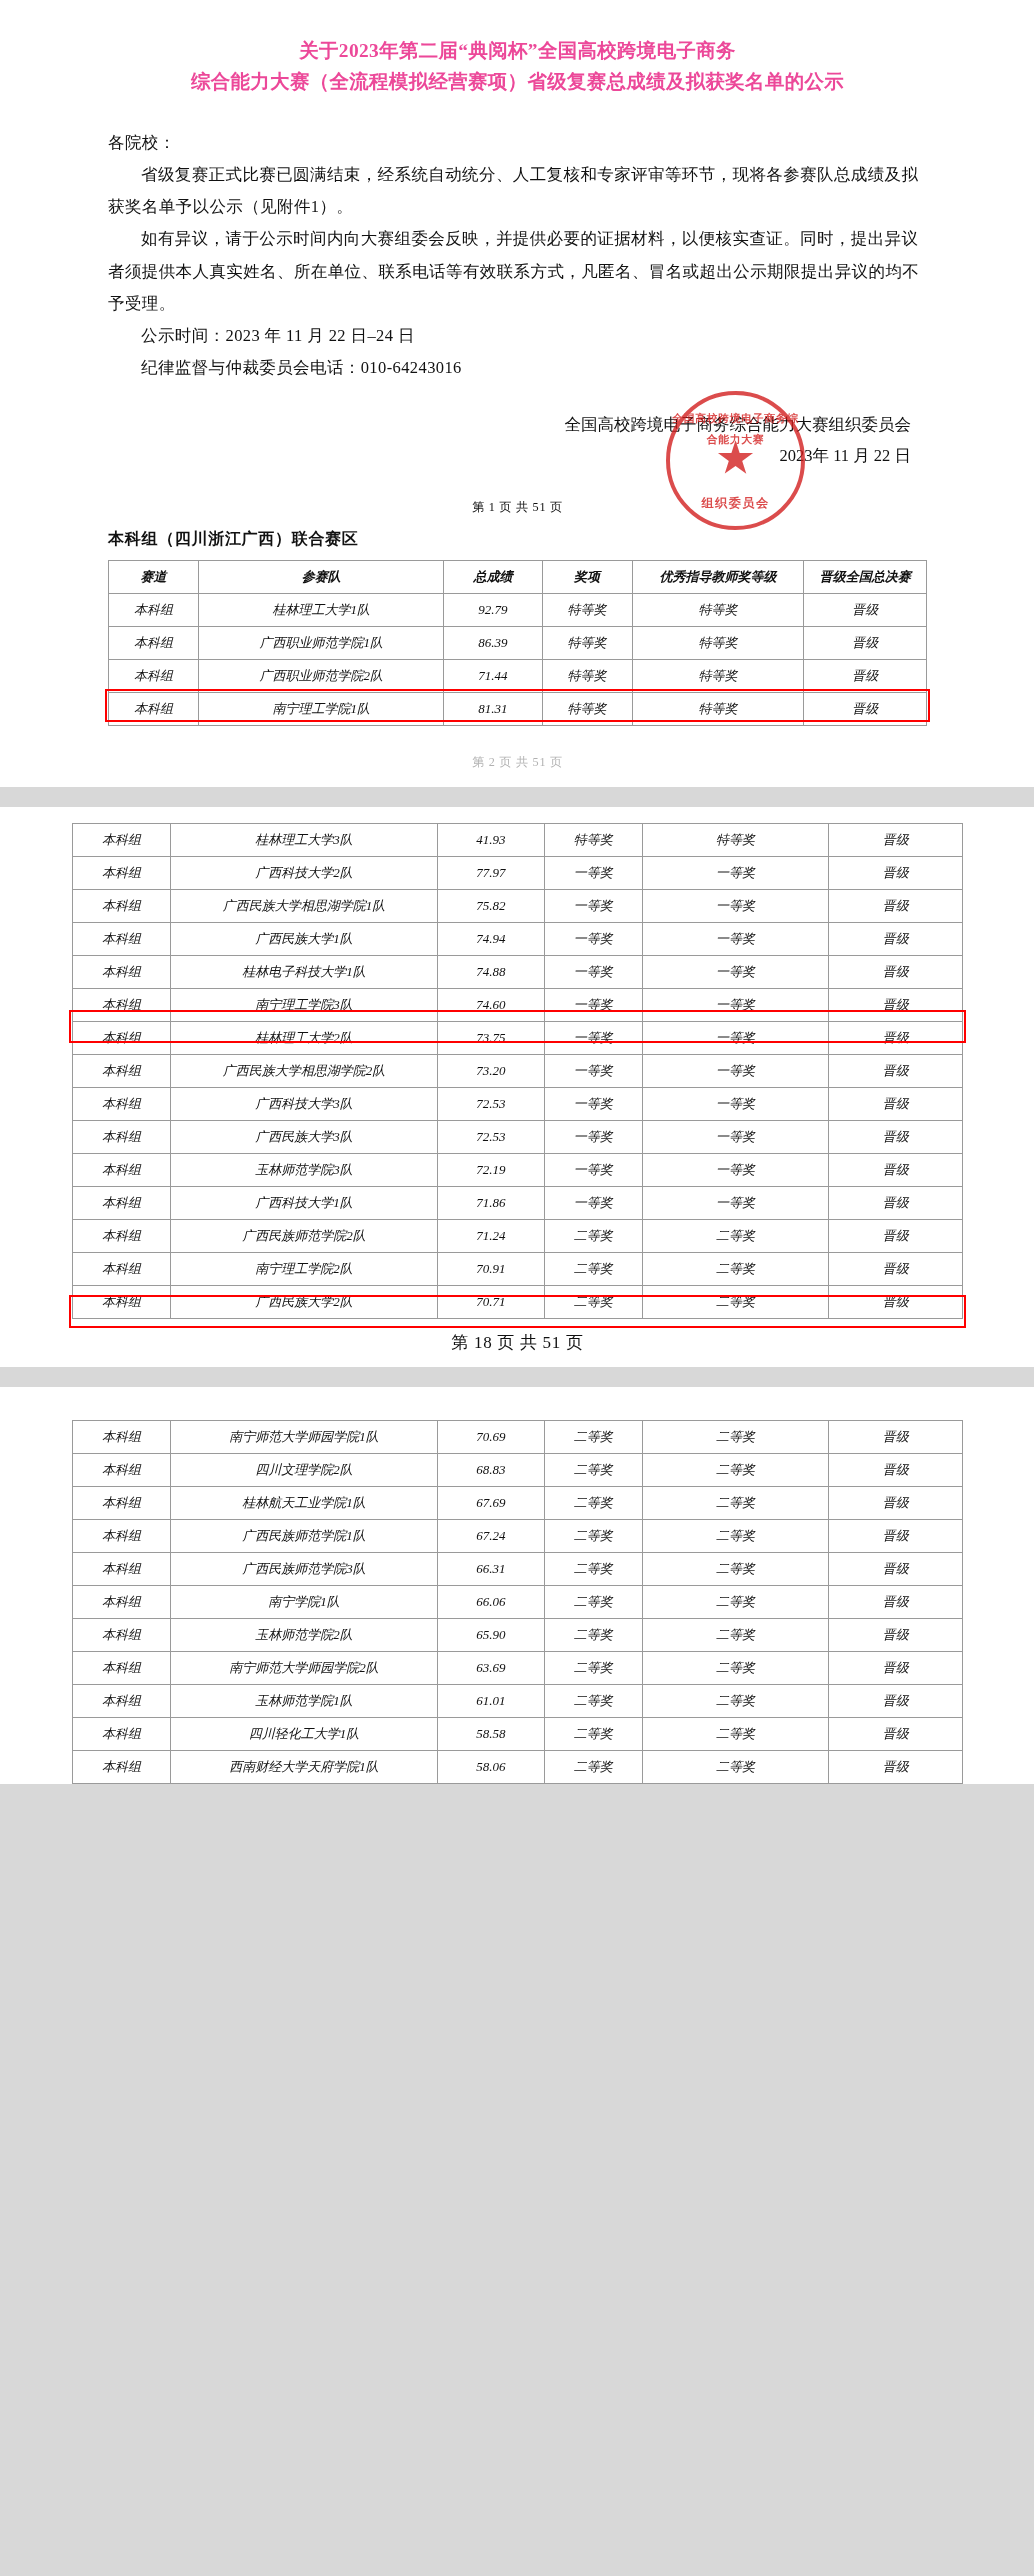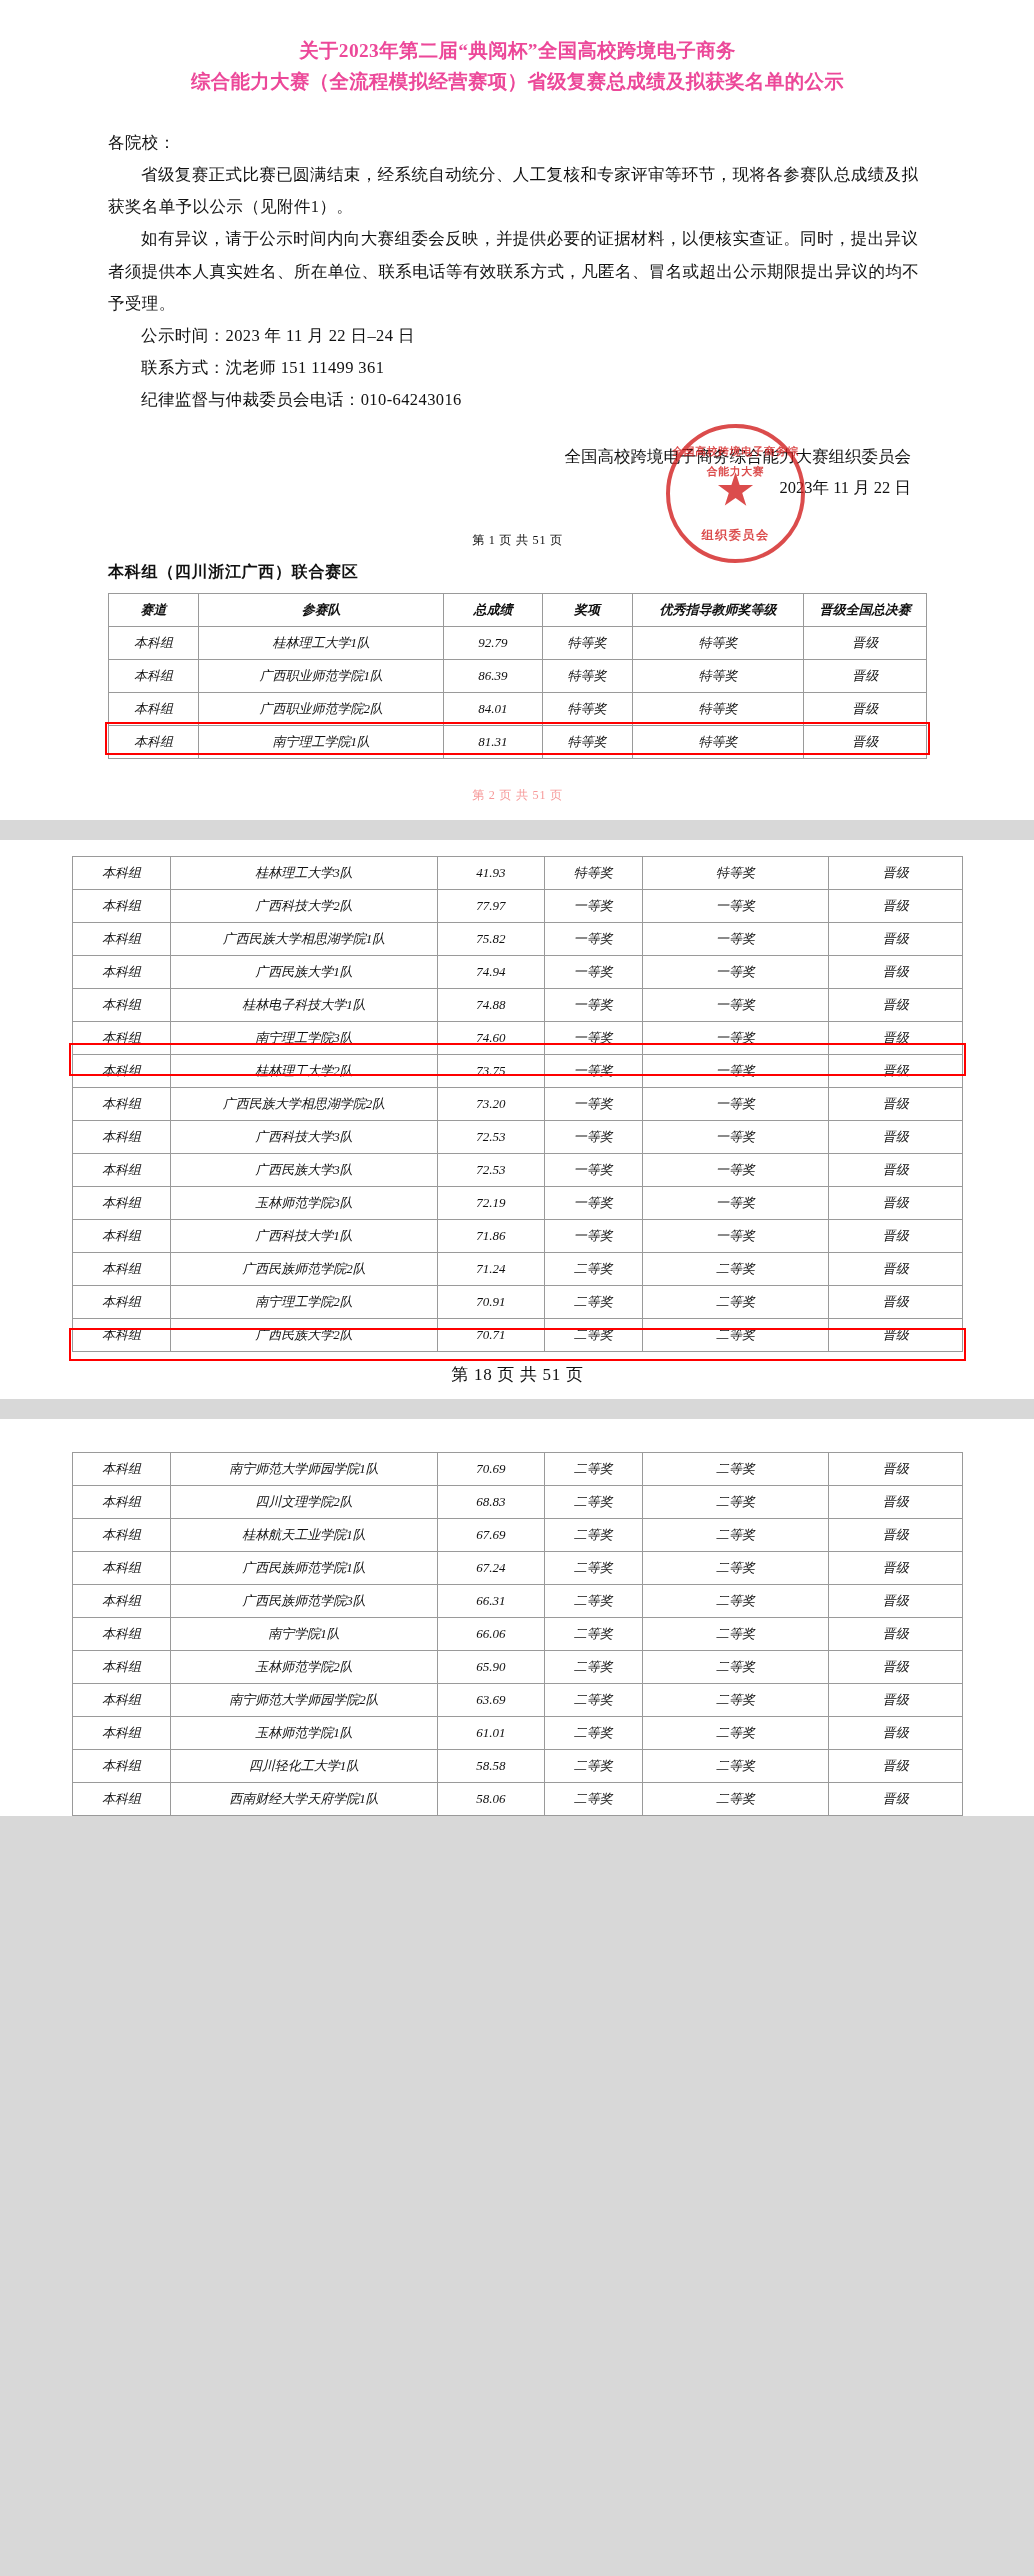--- a/index.html
+++ b/index.html
@@ -130,21 +130,20 @@
   <div>
     <div class="doc-title">关于2023年第二届“典阅杯”全国高校跨境电子商务</div>
     <div class="doc-title">综合能力大赛（全流程模拟经营赛项）省级复赛总成绩及拟获奖名单的公示</div>
   </div>
 
   <div class="body-text">
     <p>各院校：</p>
     <p class="indent">省级复赛正式比赛已圆满结束，经系统自动统分、人工复核和专家评审等环节，现将各参赛队总成绩及拟获奖名单予以公示（见附件1）。</p>
     <p class="indent">如有异议，请于公示时间内向大赛组委会反映，并提供必要的证据材料，以便核实查证。同时，提出异议者须提供本人真实姓名、所在单位、联系电话等有效联系方式，凡匿名、冒名或超出公示期限提出异议的均不予受理。</p>
     <p class="indent">公示时间：2023 年 11 月 22 日–24 日</p>
-    <p class="indent">联系方式：沈老师 151 11499 361</p>
     <p class="indent">纪律监督与仲裁委员会电话：010-64243016</p>
   </div>
 
   <div class="sign">
     <div>全国高校跨境电子商务综合能力大赛组织委员会</div>
     <div>2023年 11 月 22 日</div>
     <div class="stamp">
       <div class="arc">全国高校跨境电子商务综合能力大赛</div>
       <div class="star">★</div>
       <div class="foot">组织委员会</div>
@@ -187,38 +186,38 @@
             <td>本科组</td>
             <td>广西职业师范学院1队</td>
             <td>86.39</td>
             <td>特等奖</td>
             <td>特等奖</td>
             <td>晋级</td>
           </tr>
           <tr>
             <td>本科组</td>
             <td>广西职业师范学院2队</td>
-            <td>84.01</td>
+            <td>71.44</td>
             <td>特等奖</td>
             <td>特等奖</td>
             <td>晋级</td>
           </tr>
           <tr class="hl">
             <td>本科组</td>
             <td>南宁理工学院1队</td>
             <td>81.31</td>
             <td>特等奖</td>
             <td>特等奖</td>
             <td>晋级</td>
           </tr>
         </tbody>
     </table>
     <div class="hlbox" style="left:-2.9px;top:129px;width:calc(100% + 5.8px);height:33px;"></div>
   </div>
-  <div class="pagenum" style="color:#ef4444;opacity:.55;">第 2 页 共 51 页</div>
+  <div class="pagenum" style="color:#737373;opacity:.55;">第 2 页 共 51 页</div>
 </div>
 
 <div class="gap"></div>
 
 <div class="page p2">
   <div class="tbl-wrap">
     <table class="grade">
       <colgroup>
           <col class="c0">
           <col class="c1">

